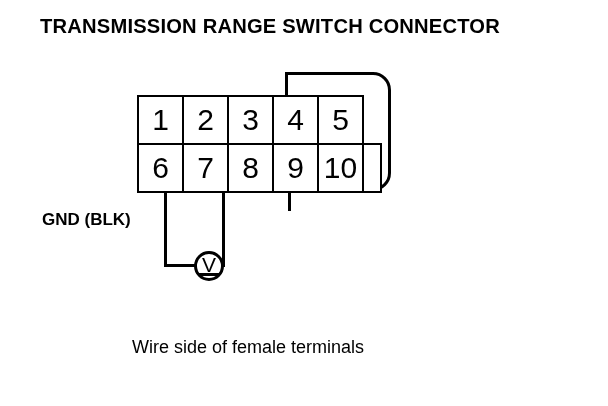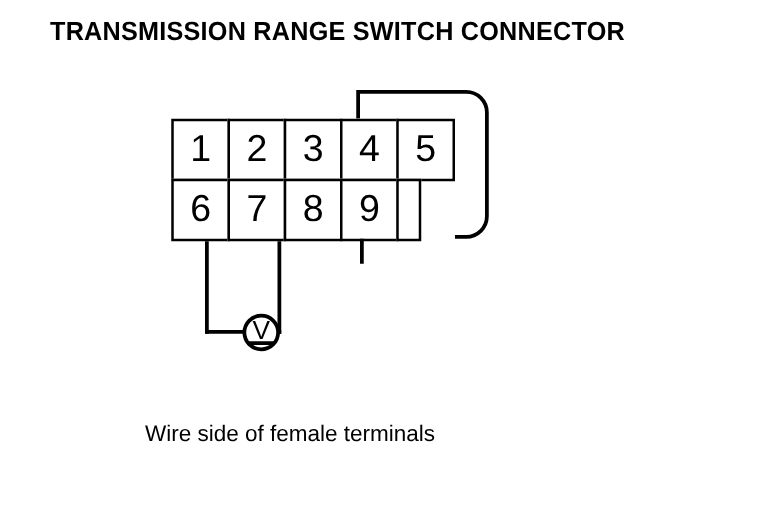--- a/index.html
+++ b/index.html
@@ -147,21 +147,21 @@
     left: 42px;
     top: 210px;
   }
   #label-atp {
     left: 262px;
     top: 210px;
   }
 
   #caption {
     position: absolute;
-    left: 116px;
+    left: 132px;
     top: 337px;
     font-size: 18px;
     font-weight: 400;
     white-space: nowrap;
   }
 </style>
 </head>
 <body>
 
 <div id="canvas">
@@ -180,38 +180,40 @@
         <div class="cell">3</div>
         <div class="cell">4</div>
         <div class="cell">5</div>
       </div>
 
       <div class="row bottom">
         <div class="cell">6</div>
         <div class="cell">7</div>
         <div class="cell">8</div>
         <div class="cell">9</div>
+        <div class="cell">10</div>
         <div class="cell stub"></div>
       </div>
 
     </div>
 
     <div class="wire v" style="left:164px; top:193px; height:74px;"></div>
     <div class="wire h" style="left:164px; top:264px; width:32px;"></div>
 
     <div class="wire v" style="left:222px; top:193px; height:74px;"></div>
     <div class="wire h" style="left:222px; top:264px; width:-0px;"></div>
     <div class="wire h" style="left:222px; top:264px; width:3px;"></div>
 
     <div class="wire v" style="left:288px; top:191px; height:20px;"></div>
 
     <div class="meter">
       <span>V</span>
     </div>
     <div class="meter-underline"></div>
 
+    <div class="lead-label" id="label-gnd">GND (BLK)</div>
 
 
   </div>
 
   <div id="caption">Wire side of female terminals</div>
 
 </div>
 
 </body></html>

